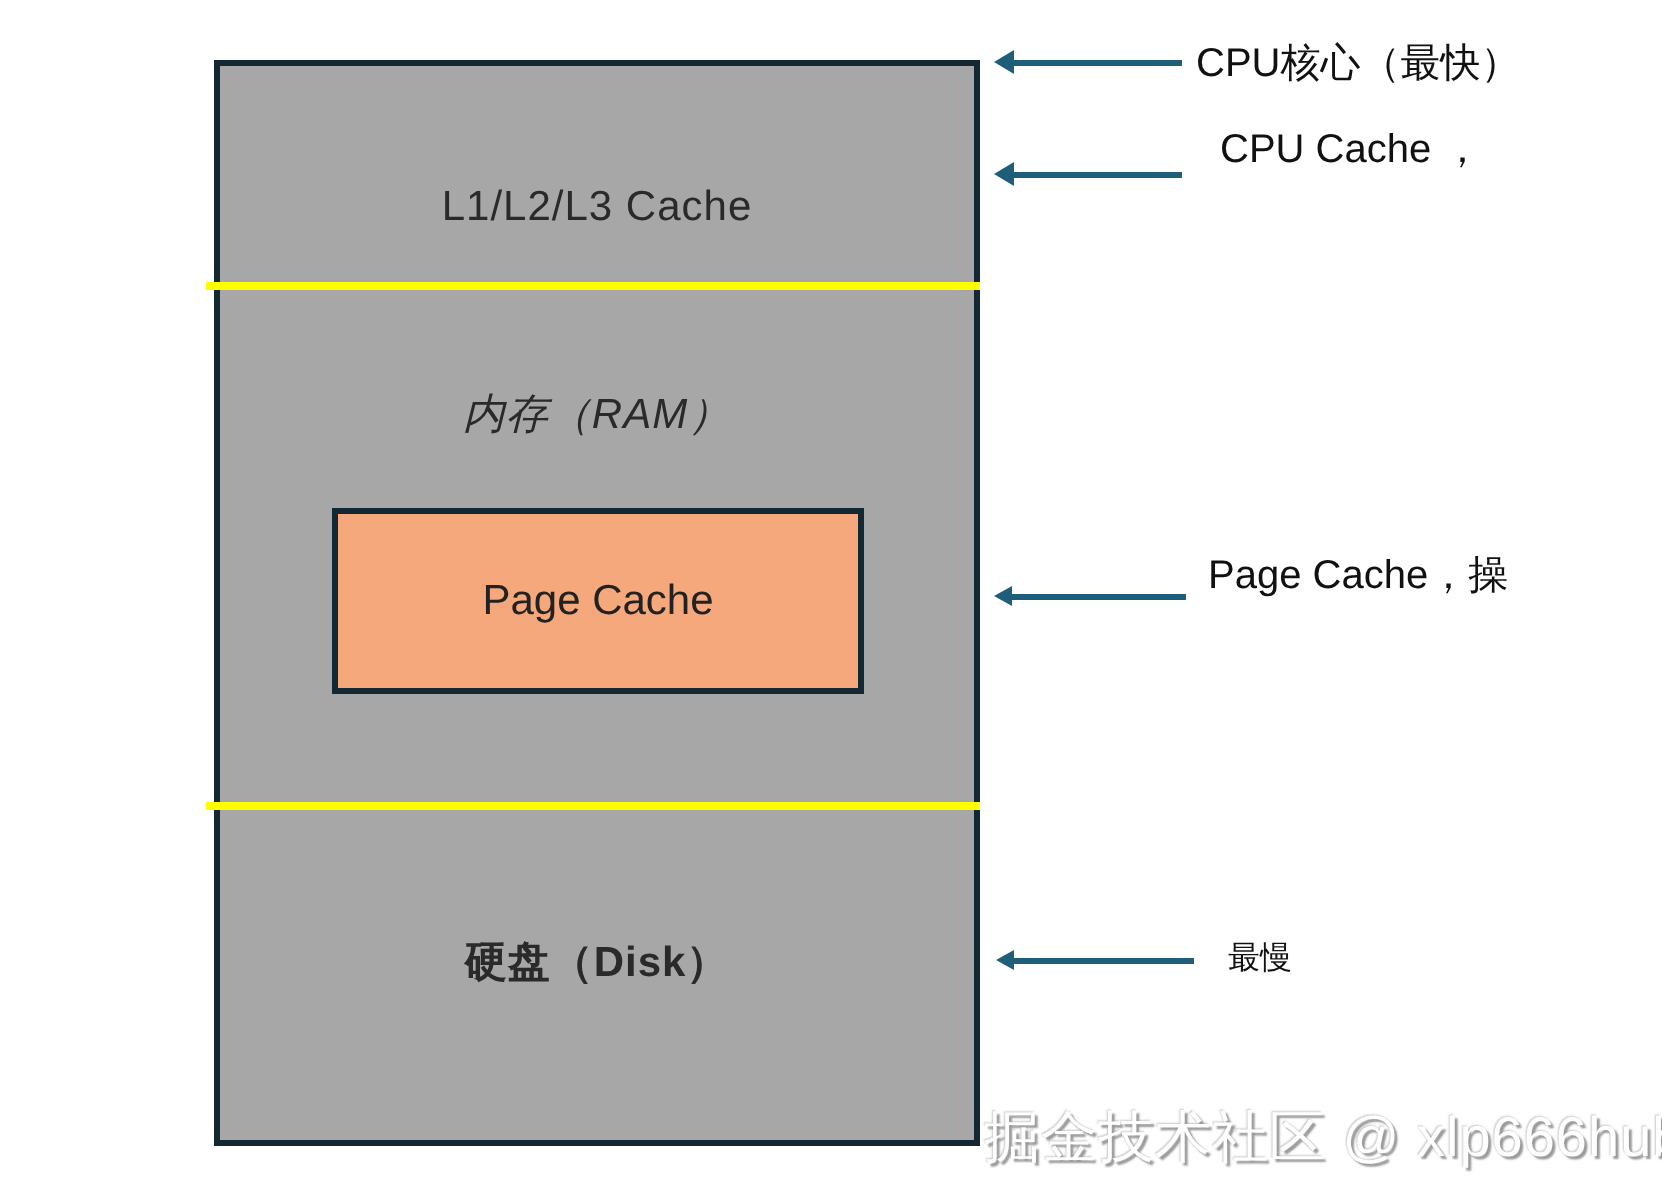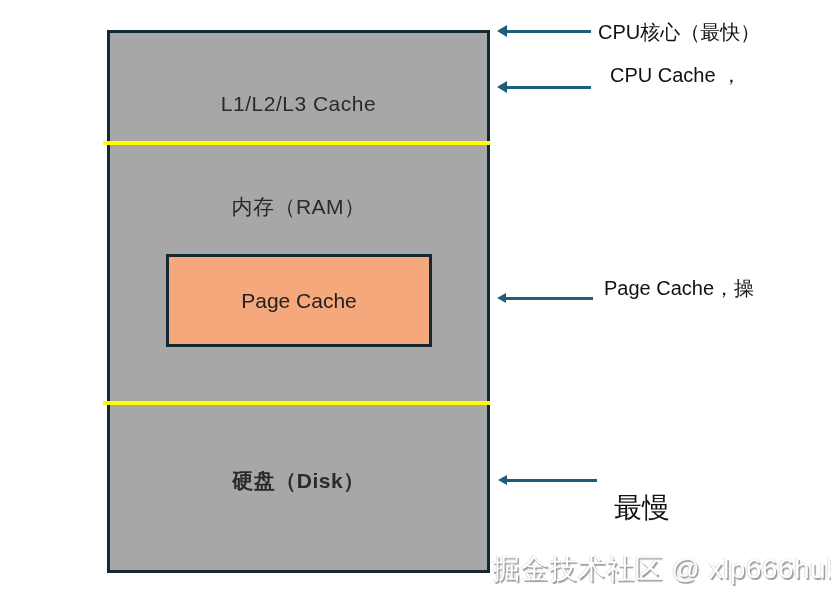--- a/index.html
+++ b/index.html
@@ -33,21 +33,21 @@
   .layer-label {
     position: absolute;
     left: 107px;
     width: 383px;
     text-align: center;
     font-size: 21px;
     color: #2a2a2a;
     letter-spacing: 0.5px;
   }
   .label-cache { top: 92px; }
-  .label-ram   { top: 193px; }
+  .label-ram   { top: 193px; font-style: italic; }
   .label-disk  { top: 467px; font-weight: bold; }
 
   .page-cache-box {
     position: absolute;
     left: 166px; top: 254px;
     width: 266px; height: 93px;
     box-sizing: border-box;
     background: #f4a87c;
     border: 3px solid #132832;
     display: flex;
@@ -90,21 +90,21 @@
     position: absolute;
     font-family: Liberation Sans, sans-serif;
     font-size: 20px;
     line-height: 28px;
     color: #111111;
     white-space: nowrap;
   }
   .annotation-1 { left: 598px; top: 18px; }
   .annotation-2 { left: 598px; top: 61px; margin-left: 12px; }
   .annotation-3 { left: 604px; top: 274px; }
-  .annotation-4 { left: 614px; top: 466px; font-size: 28px; margin-top: 28px; }
+  .annotation-4 { left: 614px; top: 466px; font-size: 16px; }
 
   
   .watermark {
     position: absolute;
     left: 492px; top: 550px;
     font-size: 28px;
     color: #ffffff;
     text-shadow: 1.5px 1.5px 1px #9a9a9a, -0.5px -0.5px 1px #c8c8c8;
     white-space: nowrap;
     letter-spacing: 0.5px;

